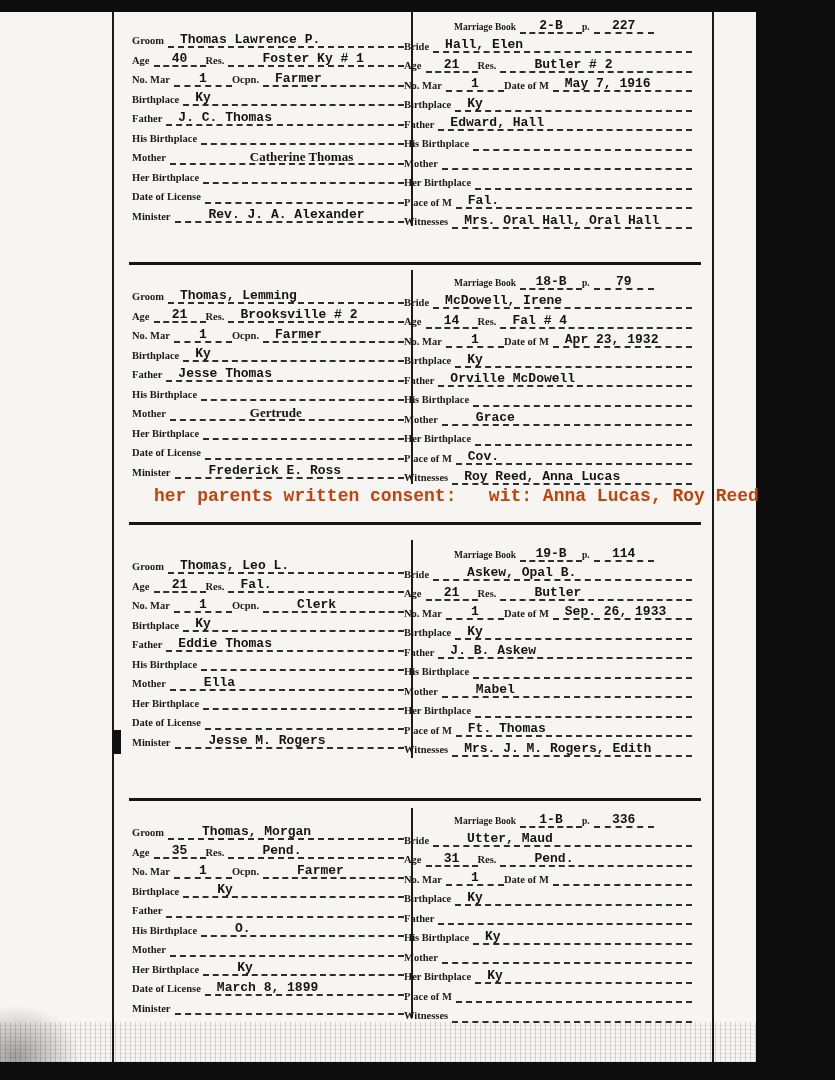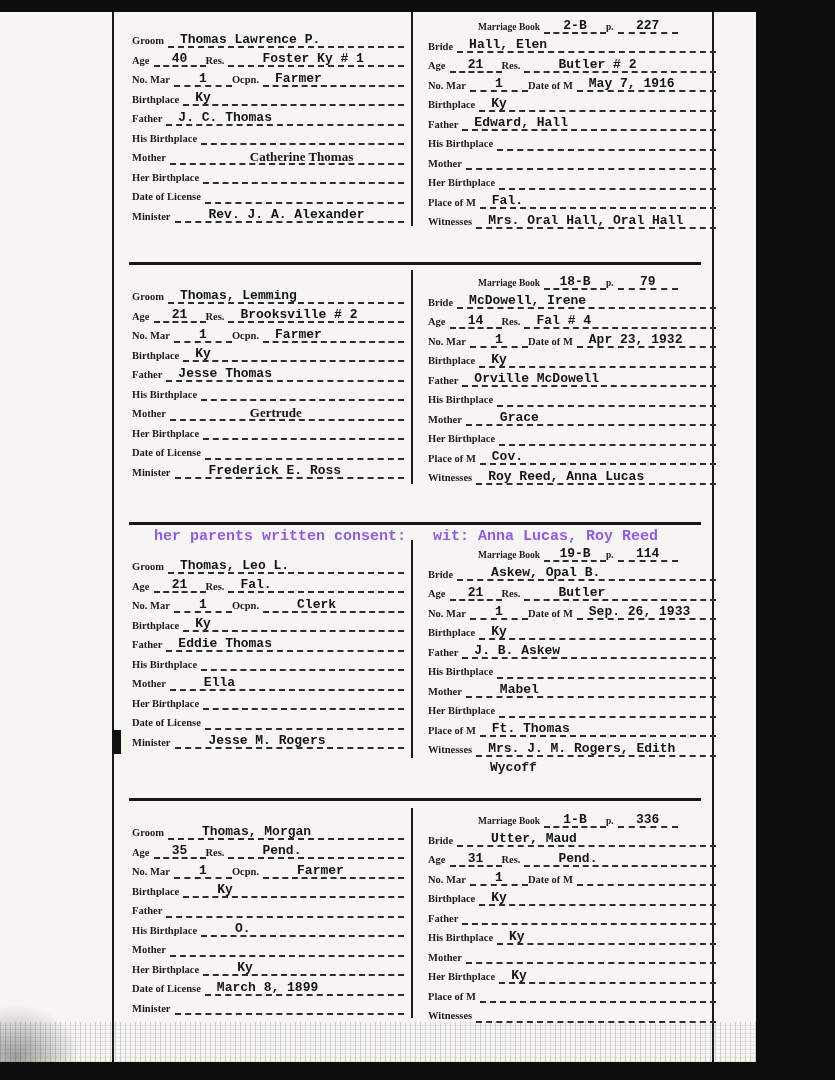--- a/index.html
+++ b/index.html
@@ -16,40 +16,40 @@
   .grunge{position:absolute;left:0;bottom:18px;height:40px;right:0;opacity:.30;
     background:
       repeating-linear-gradient(90deg, rgba(15,15,15,.5) 0 1px, transparent 1px 5px),
       repeating-linear-gradient(0deg, rgba(15,15,15,.25) 0 1px, transparent 1px 4px);}
   .blob{position:absolute;left:0;bottom:18px;width:80px;height:58px;opacity:.45;
     background:radial-gradient(ellipse at 20% 90%, rgba(10,10,10,.8), rgba(10,10,10,0) 70%);}
   
   .record{position:absolute;left:112px;width:601px;}
   .divider{position:absolute;left:299px;top:0;width:2px;background:#1a1a1a;}
   .gcard{position:absolute;left:20px;width:272px;}
-  .bcard{position:absolute;left:316px;width:288px;}
+  .bcard{position:absolute;left:292px;width:288px;}
   .r{display:flex;align-items:flex-end;height:19.5px;}
   .l{font-family:"Liberation Serif",serif;font-weight:bold;font-size:10.5px;color:#1b1b1b;
      white-space:nowrap;line-height:1;padding:0 2px 1px 0;}
   .f{flex:1;position:relative;border-bottom:2px dashed #2e2e2e;height:4px;margin-left:2px;}
   .fs1{flex:0 0 52px;}
   .fs2{flex:0 0 58px;}
   .v{position:absolute;left:12px;bottom:0;font-family:"Liberation Mono",monospace;font-weight:bold;
      font-size:13px;color:#141414;white-space:nowrap;line-height:1;}
   .v.c{left:50%;transform:translateX(-50%);}
   .v.i2{left:34px;}
   .v.i3{left:80px;font-family:Liberation Serif, serif;}
   .mb{margin-left:50px;}
   .mb .l{font-size:9.5px;}
   .fb{flex:0 0 62px;}
   .fp{flex:0 0 60px;text-decoration:underline;}
   .cont{position:relative;}
   .cont .v{left:62px;bottom:2px;}
   .note{position:absolute;left:42px;font-family:"Liberation Mono",monospace;font-weight:bold;
-        font-size:15px;color:#8b5cf6;white-space:pre;margin-top:42px;}
+        font-size:18px;color:#c2410c;white-space:pre;}
 </style>
 </head>
 <body>
 
 <div class="scan">
   <div class="edge-top"></div>
   <div class="edge-right"></div>
   <div class="edge-bottom"></div>
   <div class="border-left"></div>
   <div class="border-right"></div>
@@ -513,23 +513,20 @@
           <span class="f">
             <span class="v">Ft. Thomas</span>
           </span>
         </div>
       <div class="r">
           <span class="l">Witnesses</span>
           <span class="f">
             <span class="v">Mrs. J. M. Rogers, Edith</span>
           </span>
         </div>
-      <div class="r cont">
-          <span class="v">Wycoff</span>
-        </div>
     </div>
   </section>
 
   <section class="record" style="top:808px">
     <div class="divider" style="height:210px"></div>
     <div class="gcard" style="top:12px">
       <div class="r">
           <span class="l">Groom</span>
           <span class="f">
             <span class="v i2">Thomas, Morgan</span>

